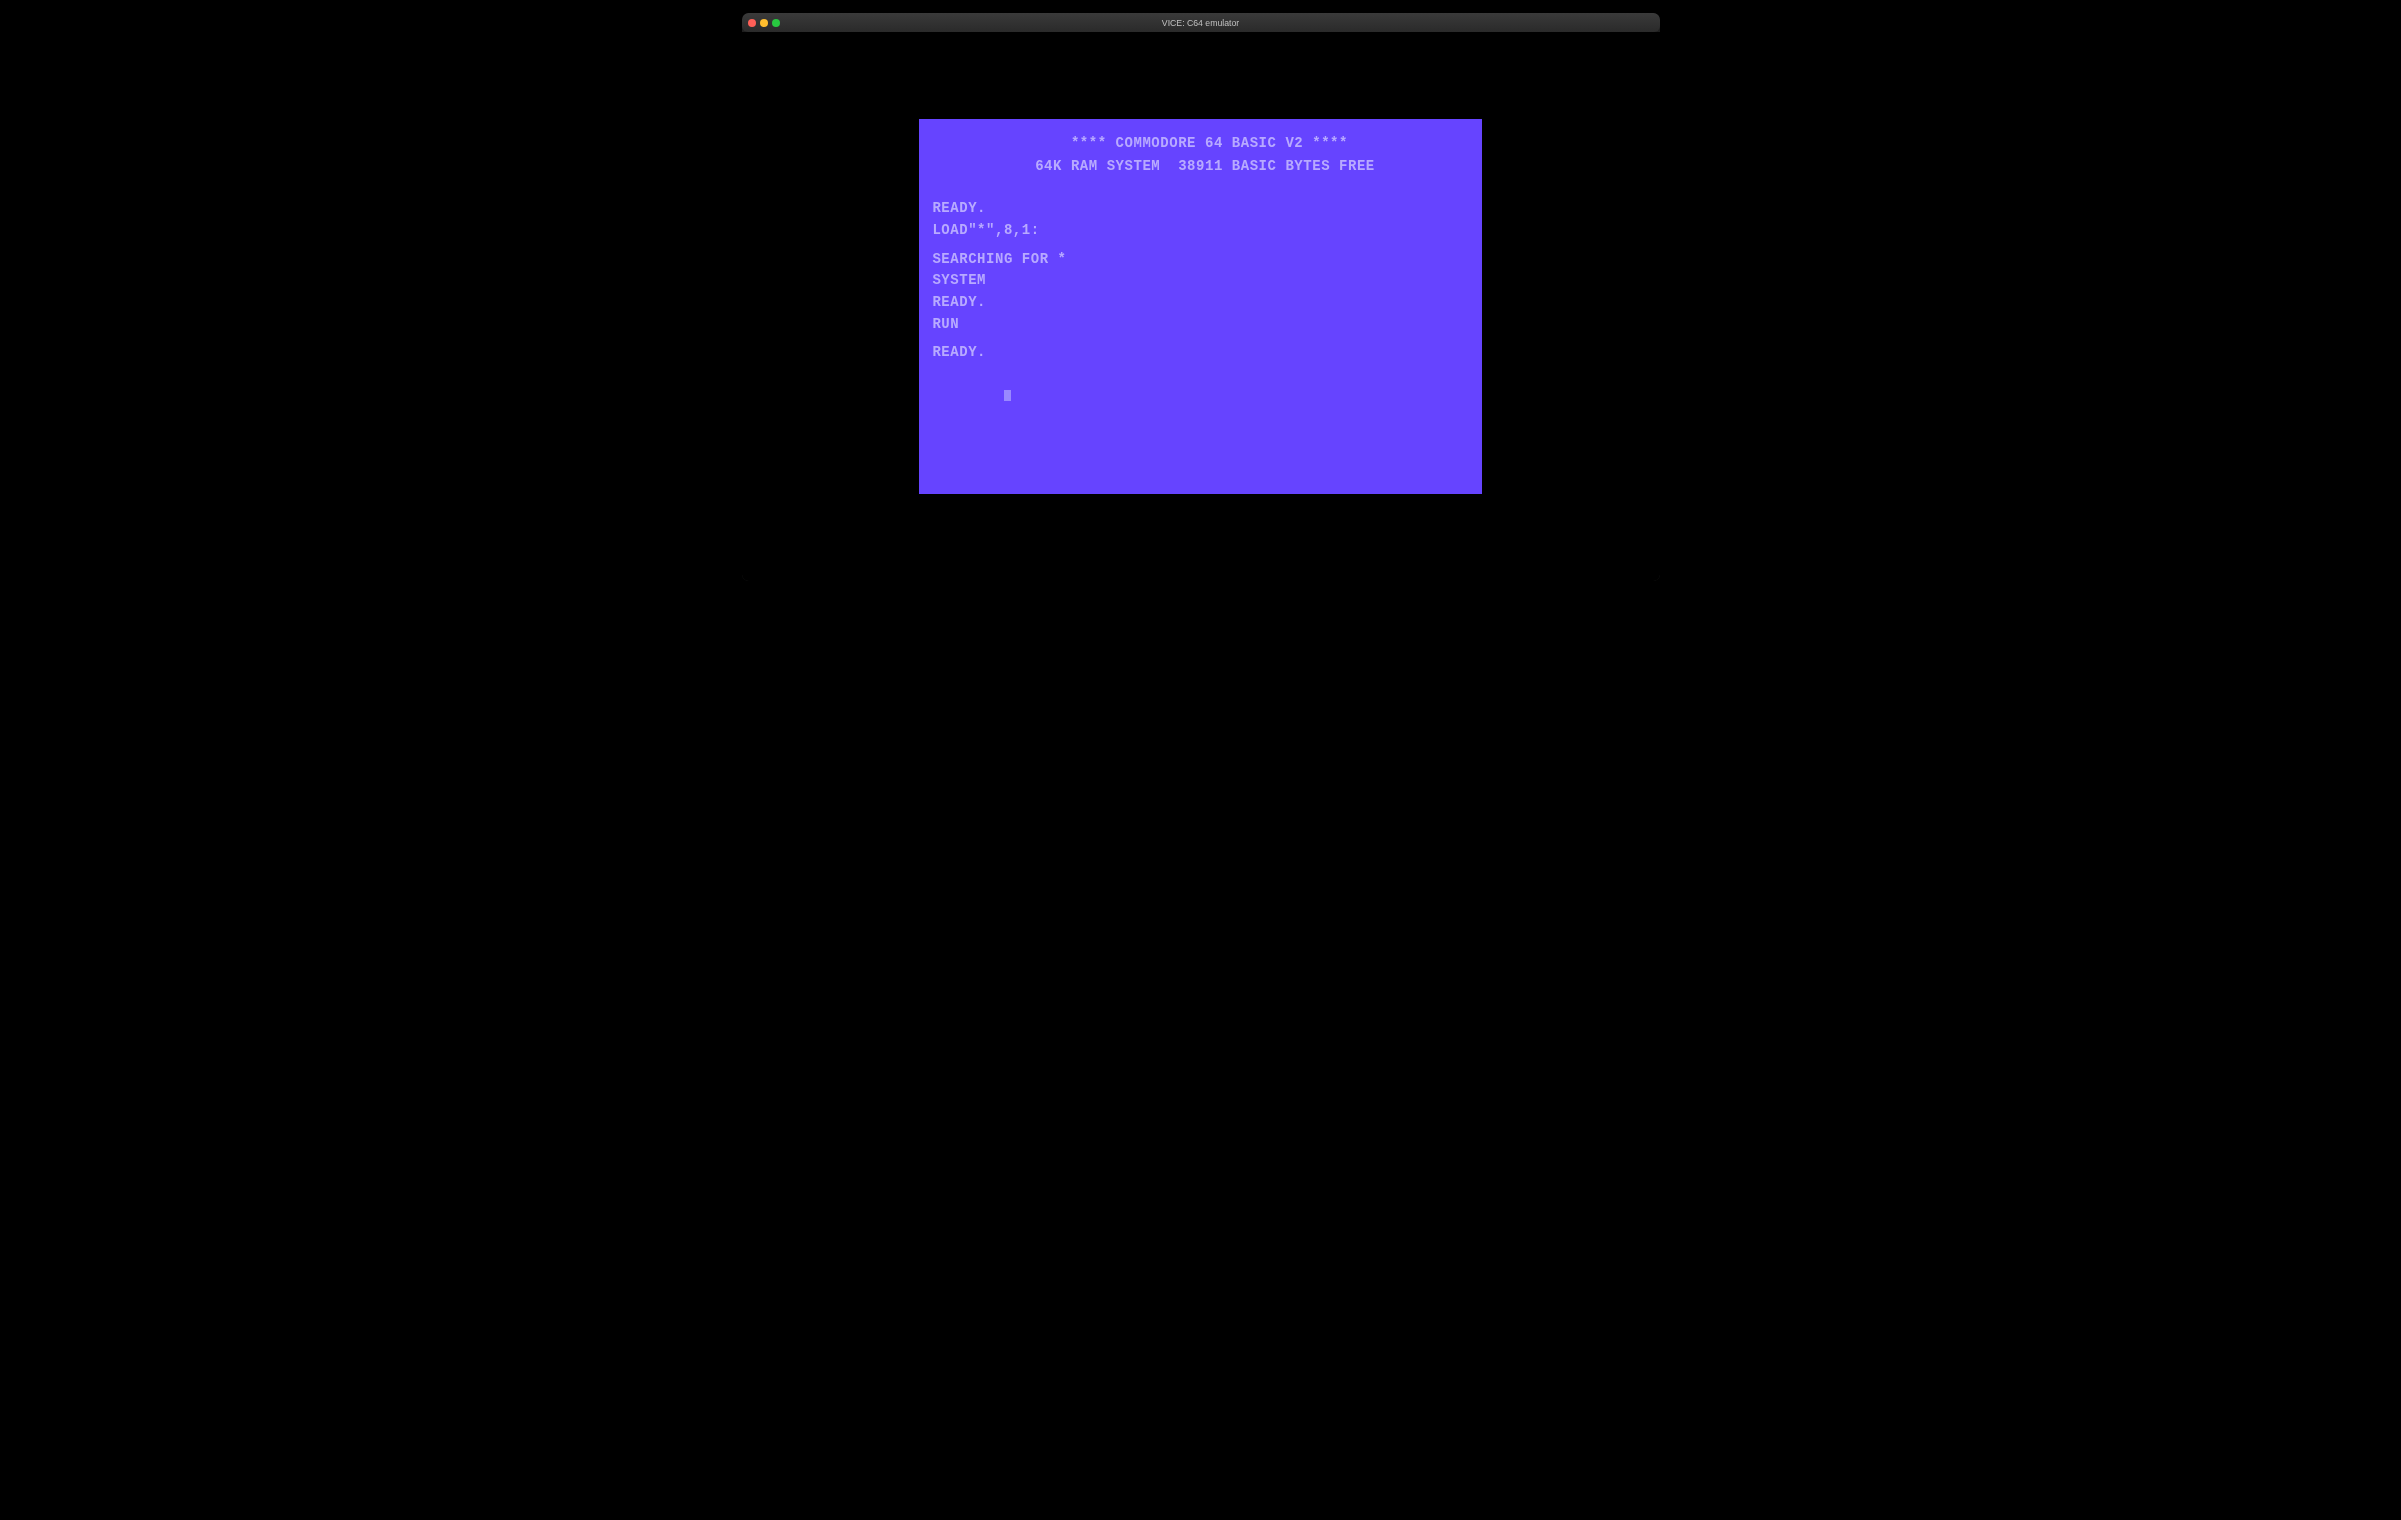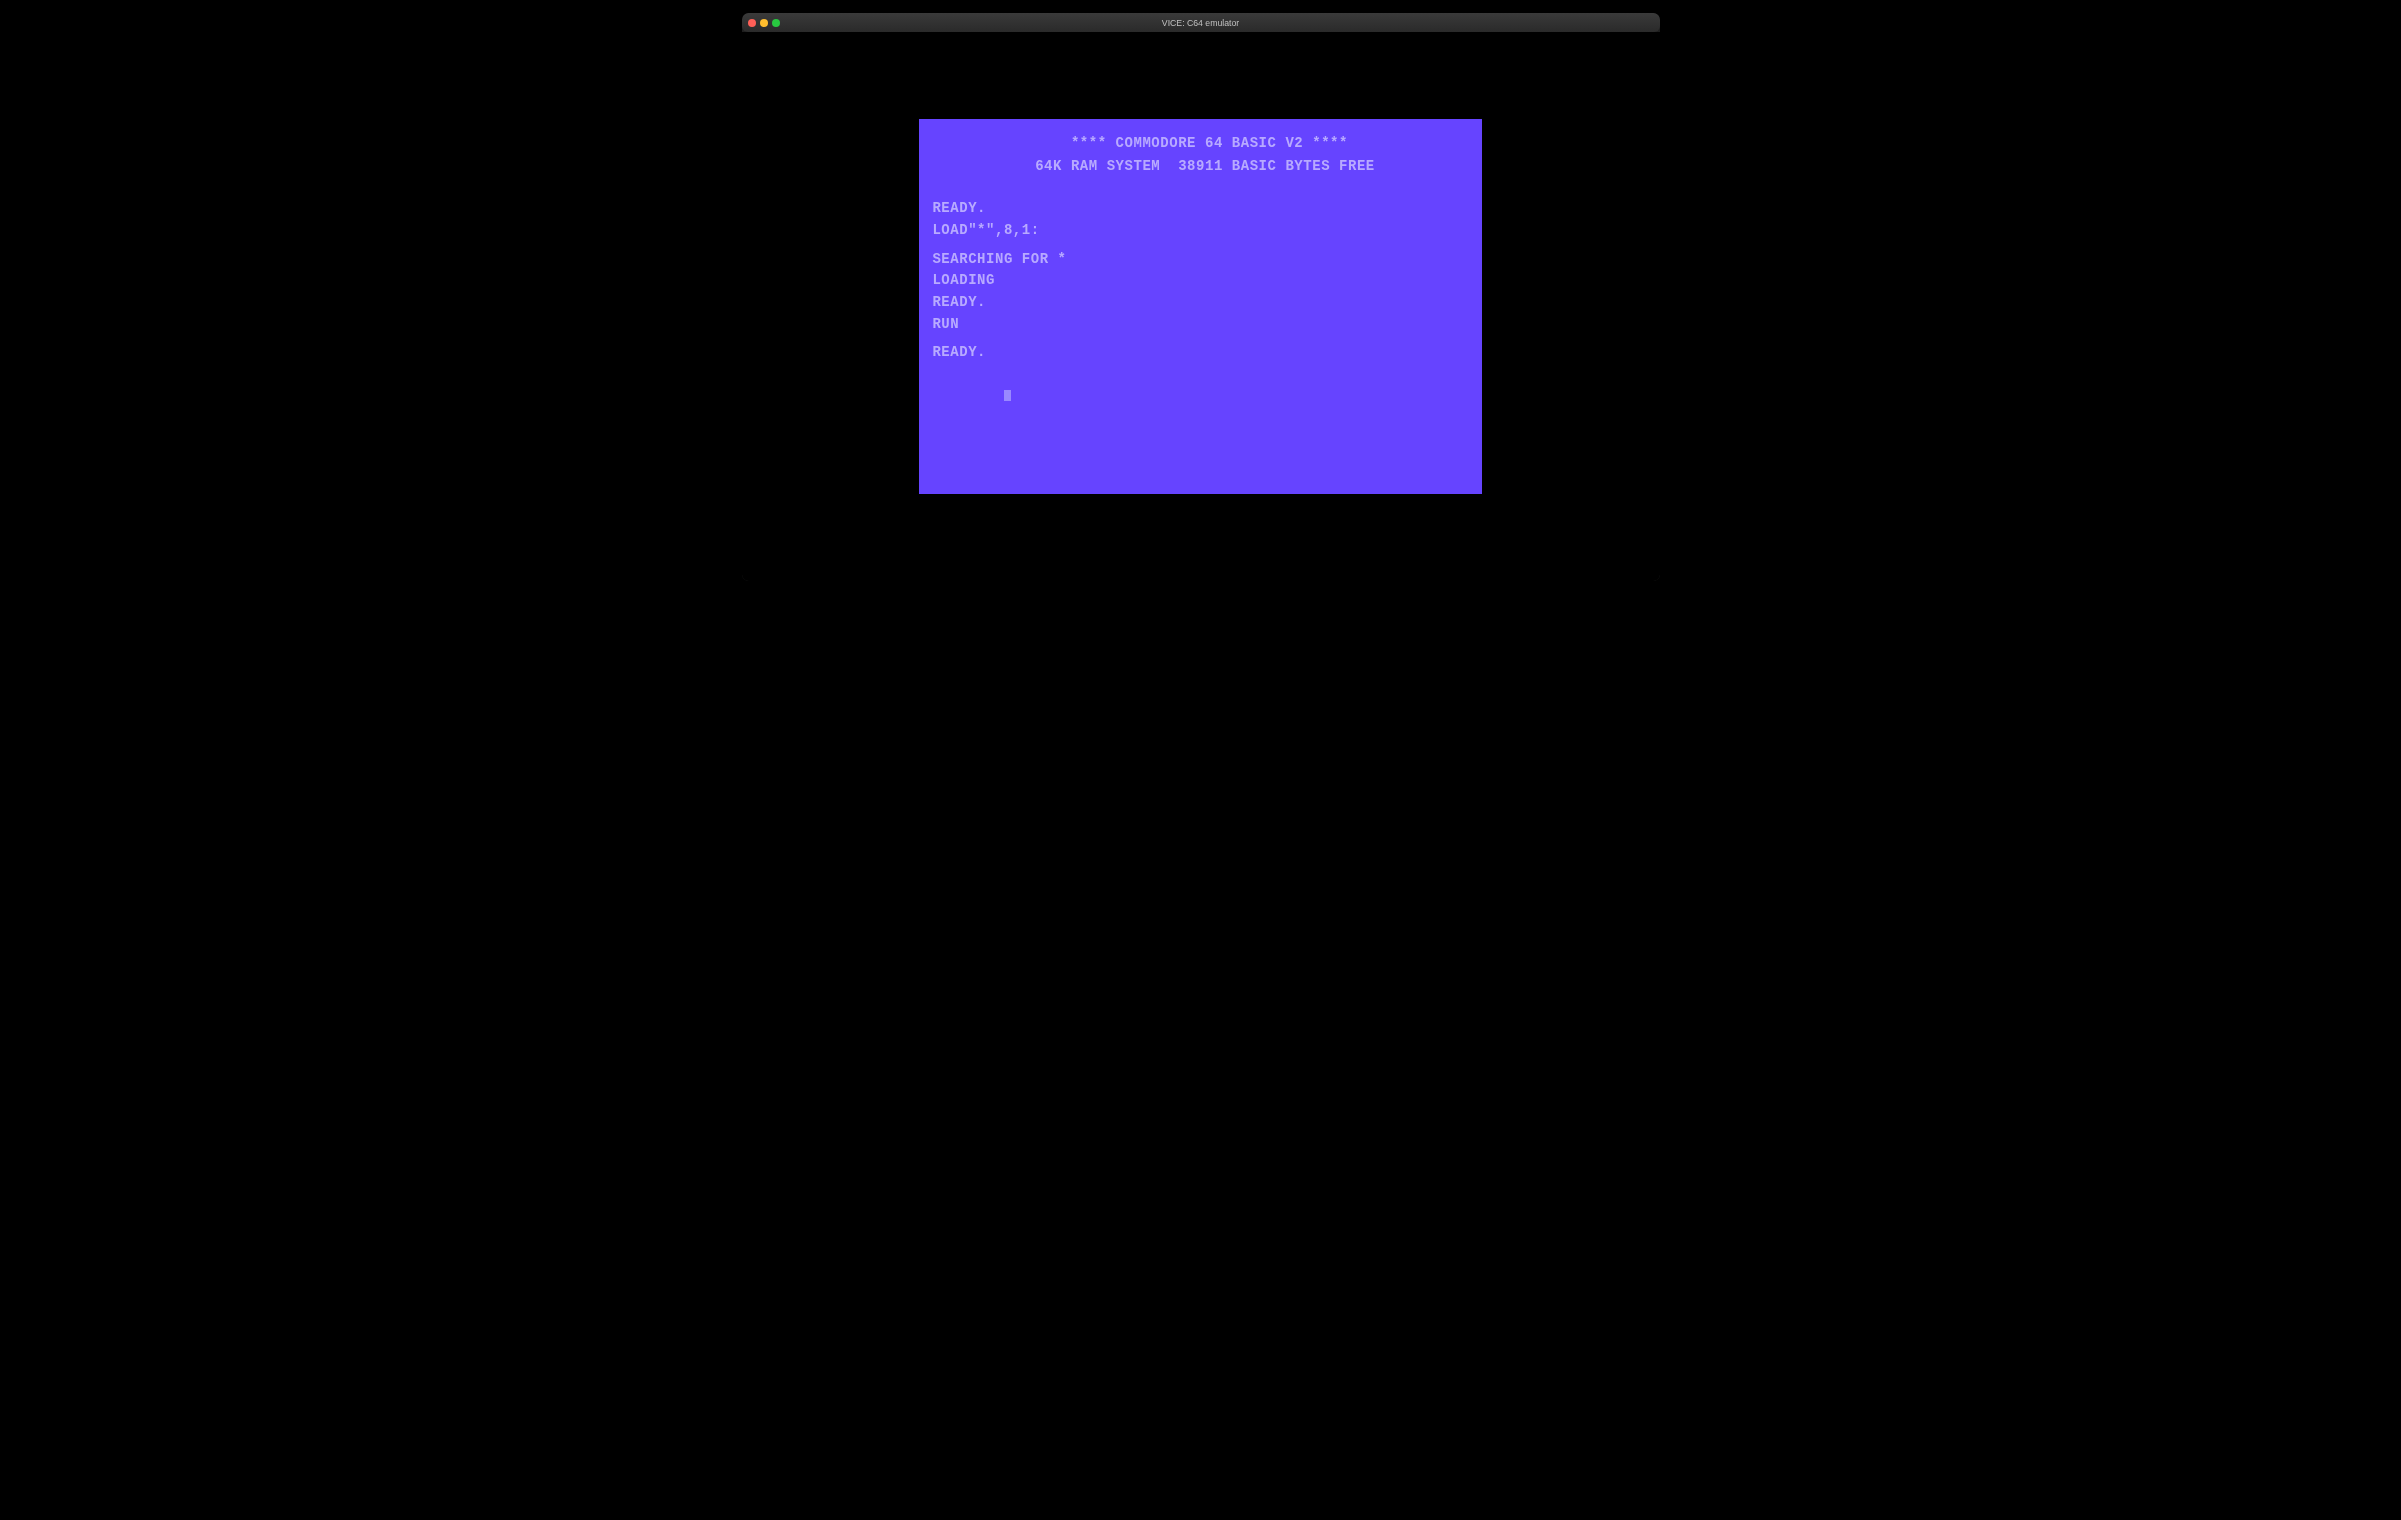--- a/index.html
+++ b/index.html
@@ -136,21 +136,21 @@
   </div>
 
   <div class="window-body">
     <div class="c64-screen">
       <div class="c64-line header">  **** COMMODORE 64 BASIC V2 ****</div>
       <div class="c64-line header2"> 64K RAM SYSTEM  38911 BASIC BYTES FREE</div>
       <div class="c64-line">READY.</div>
       <div class="c64-line">LOAD"*",8,1:</div>
       <div class="spacer"></div>
       <div class="c64-line">SEARCHING FOR *</div>
-      <div class="c64-line">LOADING</div>
+      <div class="c64-line">SYSTEM</div>
       <div class="c64-line">READY.</div>
       <div class="c64-line">RUN</div>
       <div class="spacer"></div>
       <div class="c64-line">READY.</div>
       <div class="c64-line">
         <span class="cursor-block"></span>
       </div>
     </div>
   </div>
 </div>

